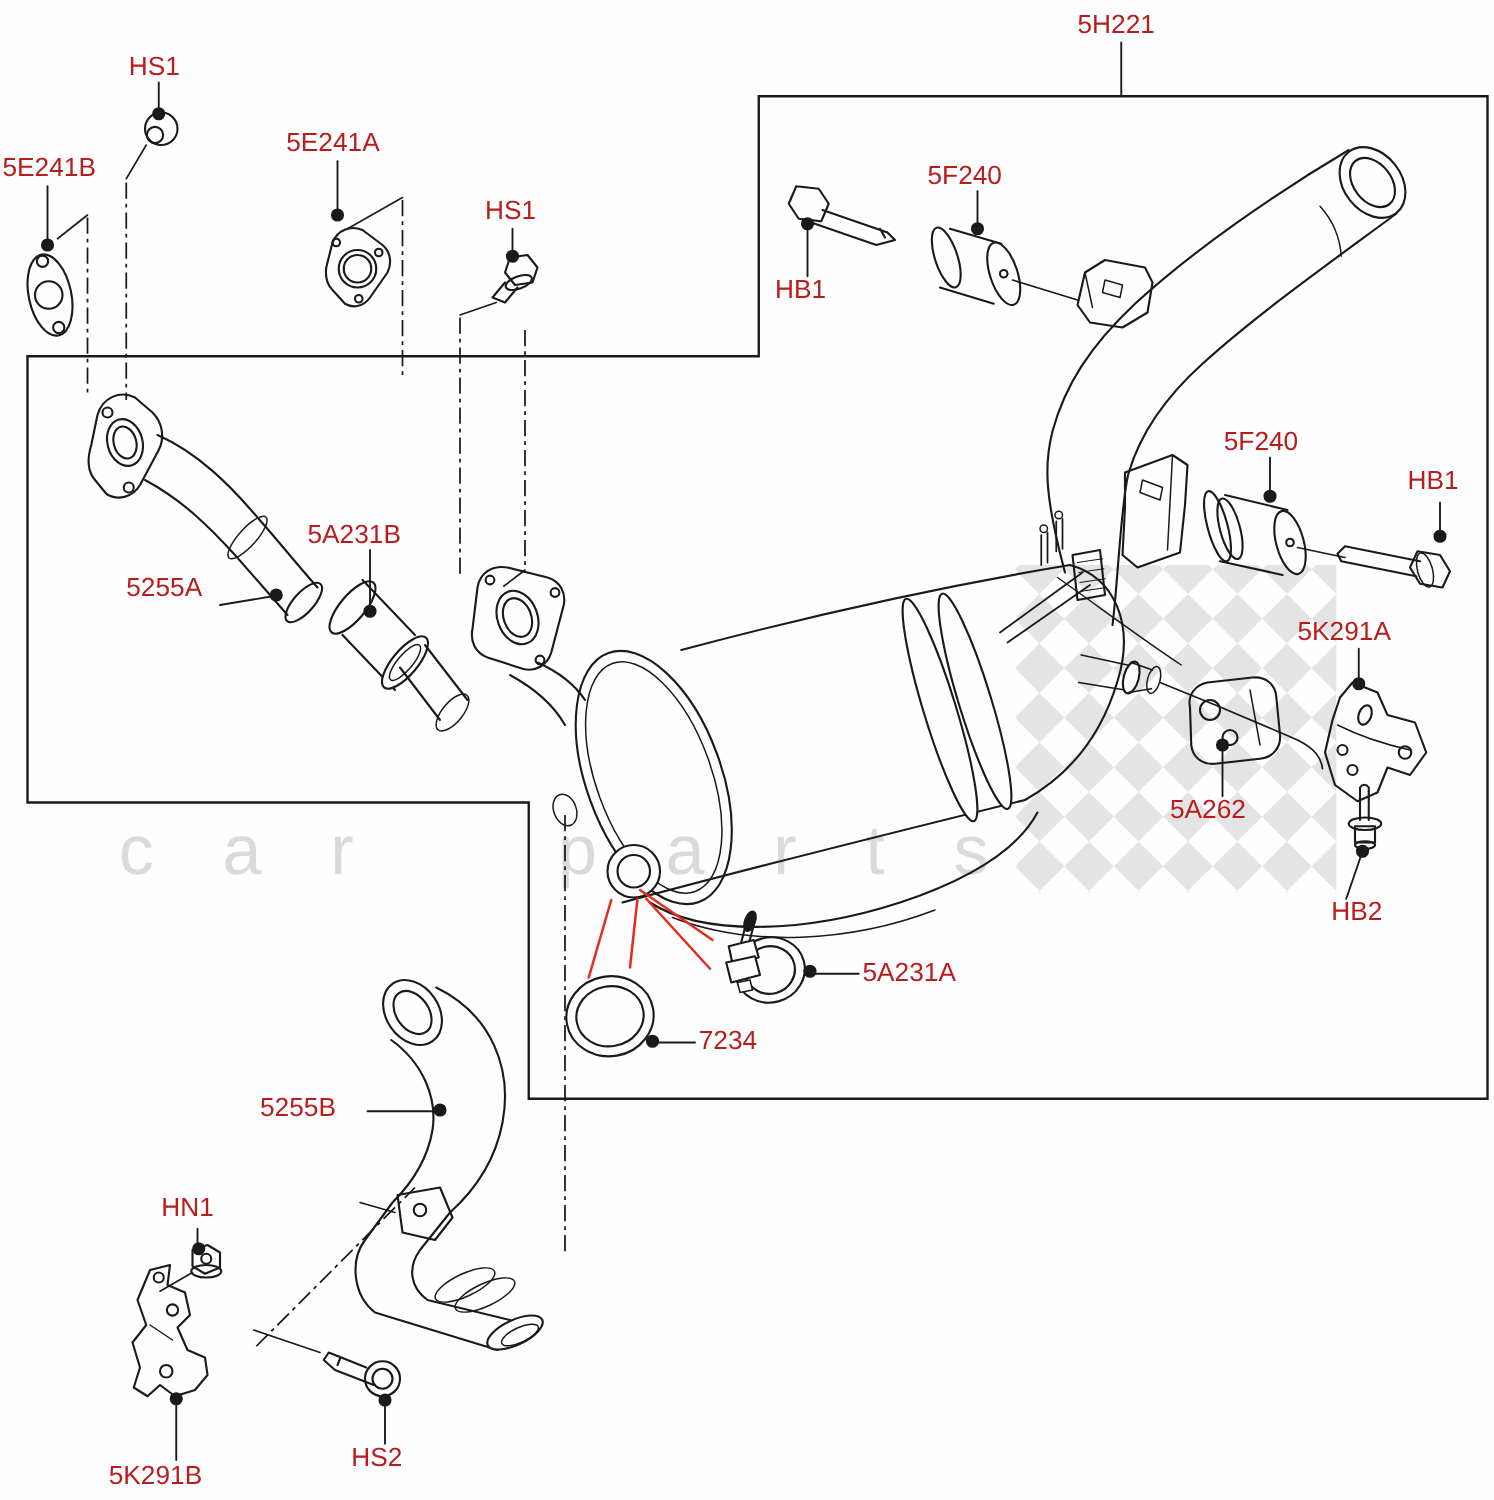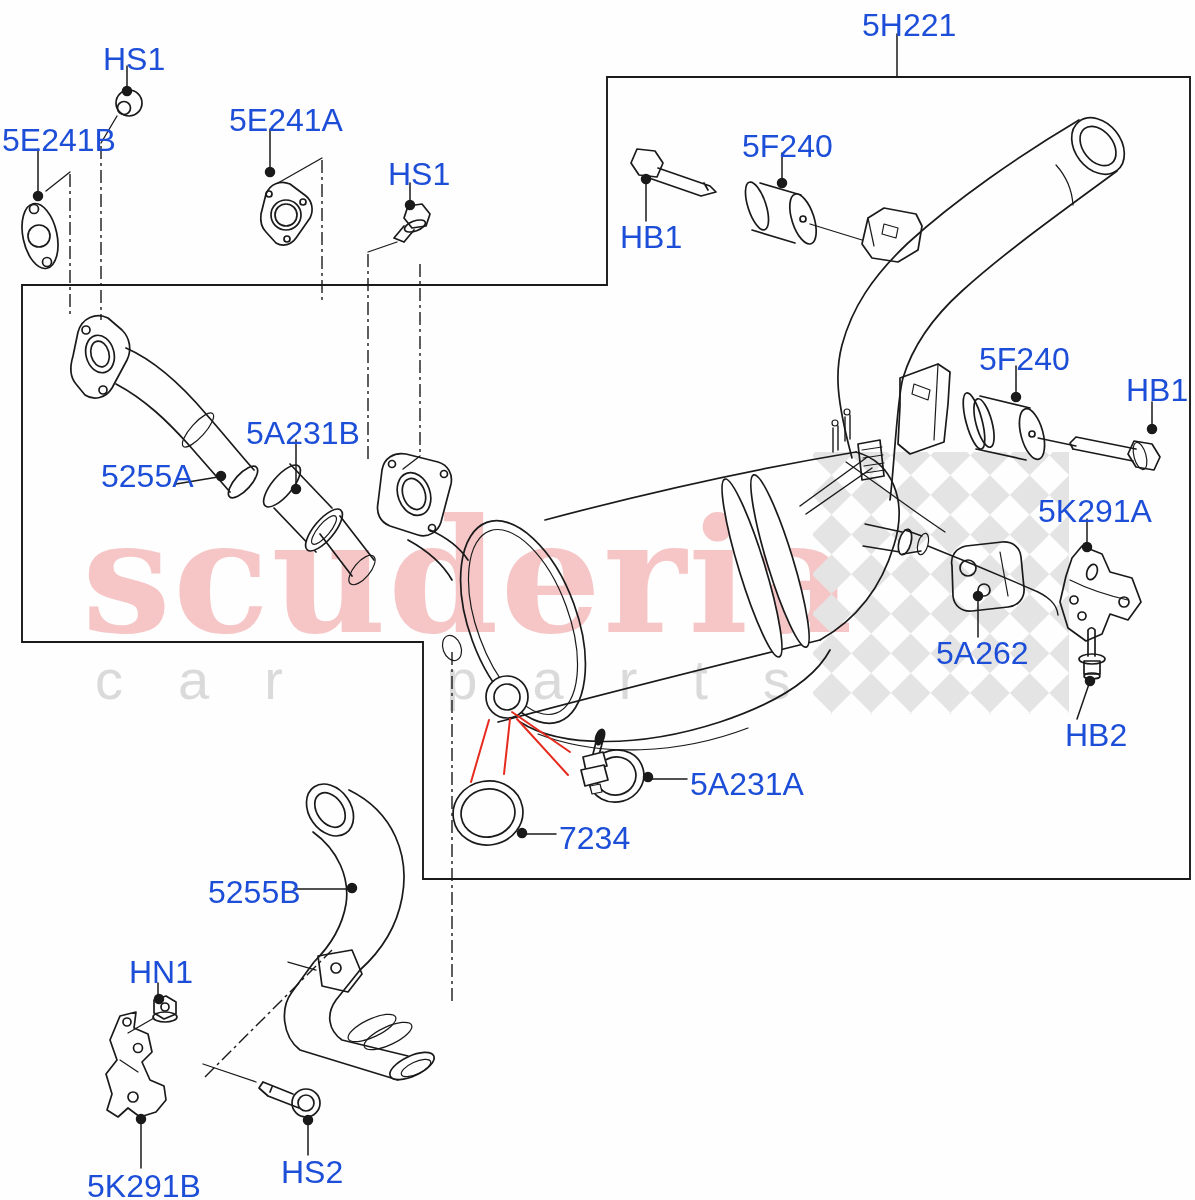--- a/index.html
+++ b/index.html
@@ -5,29 +5,28 @@
   html,body{margin:0;padding:0;background:#ffffff;}
   .stage{position:relative;width:1195px;height:1200px;background:#fefefe;overflow:hidden;
          font-family:"Liberation Sans", sans-serif;}
   .wm1{position:absolute;left:82px;top:498px;font-size:158px;font-weight:700;
        font-family:"DejaVu Serif", serif;color:#f6c6c7;letter-spacing:2px;line-height:1;
        z-index:1;white-space:nowrap;}
   .wm2{position:absolute;left:95px;top:652px;font-size:56px;font-weight:400;
        color:#dadada;letter-spacing:55px;word-spacing:38px;line-height:1;z-index:1;
        white-space:nowrap;}
   svg.art{position:absolute;left:0;top:0;z-index:2;}
-  .lbl{position:absolute;z-index:3;font-size:32px;color:#1d4ed8;line-height:1;
+  .lbl{position:absolute;z-index:3;font-size:21px;color:#b91c1c;line-height:1;
        white-space:nowrap;cursor:pointer;}
 </style>
 </head>
 <body>
 
 <div class="stage">
 
-  <div class="wm1">scuderia</div>
   <div class="wm2">car parts</div>
 
   <svg class="art" width="1195" height="1200" viewBox="0 0 1195 1200">
     <defs>
       <pattern id="chk" width="56" height="56" patternUnits="userSpaceOnUse" patternTransform="rotate(45 0 0)">
         <rect x="0" y="0" width="28" height="28" fill="#e4e4e4"></rect>
         <rect x="28" y="28" width="28" height="28" fill="#e4e4e4"></rect>
       </pattern>
     </defs>
 

